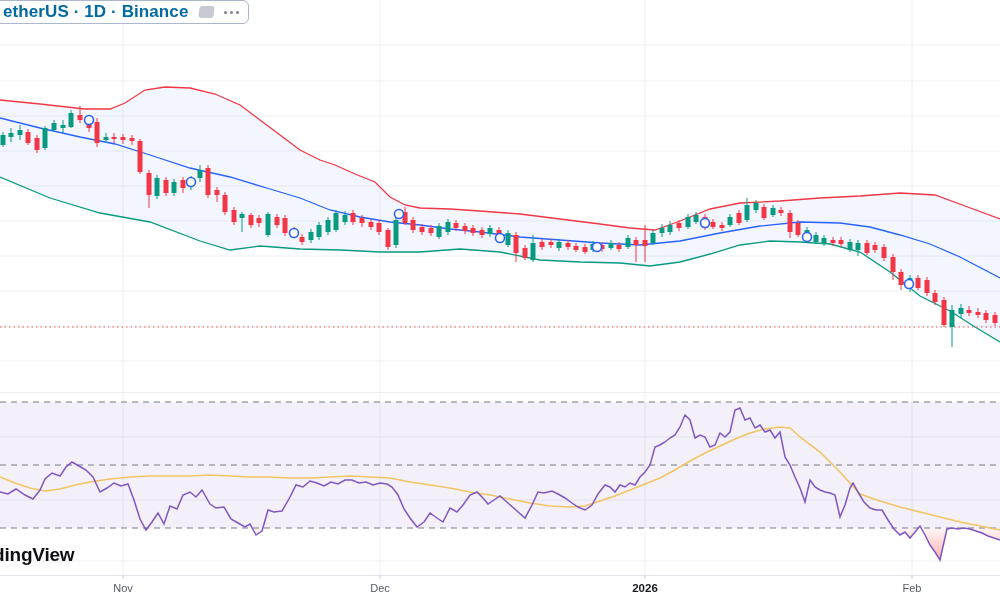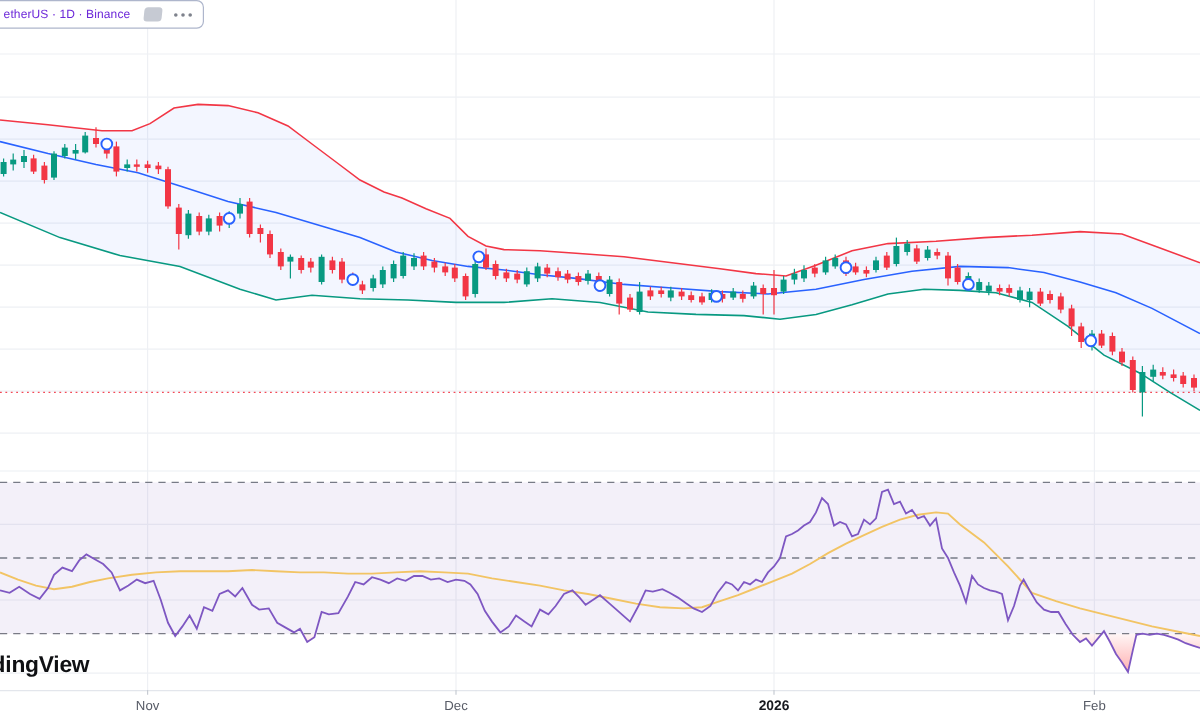--- a/index.html
+++ b/index.html
@@ -1,21 +1,21 @@
 <!DOCTYPE html>
 <html><head>
 <meta charset="utf-8">
 <style>
   html,body{margin:0;padding:0;}
   .screen{position:relative;width:1000px;height:600px;background:#ffffff;overflow:hidden;
           font-family:"Liberation Sans",sans-serif;}
   #chart{position:absolute;left:0;top:0;}
   .legend-pill{position:absolute;top:0px;left:-60px;height:22px;display:flex;align-items:center;
     background:#ffffff;border:1px solid #aeb6cc;border-radius:6px;padding:0 9px 0 62px;z-index:5;}
-  .legend-pill .sym{font-size:10px;color:#6d28d9;font-weight:400;letter-spacing:.1px;white-space:nowrap;}
+  .legend-pill .sym{font-size:17px;color:#0369a1;font-weight:700;letter-spacing:.1px;white-space:nowrap;}
   .legend-pill .flag{display:inline-block;width:15px;height:12px;background:#c6cad3;border-radius:3px;
     margin-left:11px;transform:skewX(-6deg);}
   .legend-pill .dots{display:flex;gap:3px;margin-left:10px;align-items:center;}
   .legend-pill .dots i{width:3px;height:3px;border-radius:50%;background:#7e828c;display:block;}
   .tv-logo{position:absolute;left:-7px;top:544px;font-size:19px;font-weight:700;color:#0f1013;
     letter-spacing:-0.2px;z-index:5;white-space:nowrap;}
 </style>
 </head>
 <body>
 

